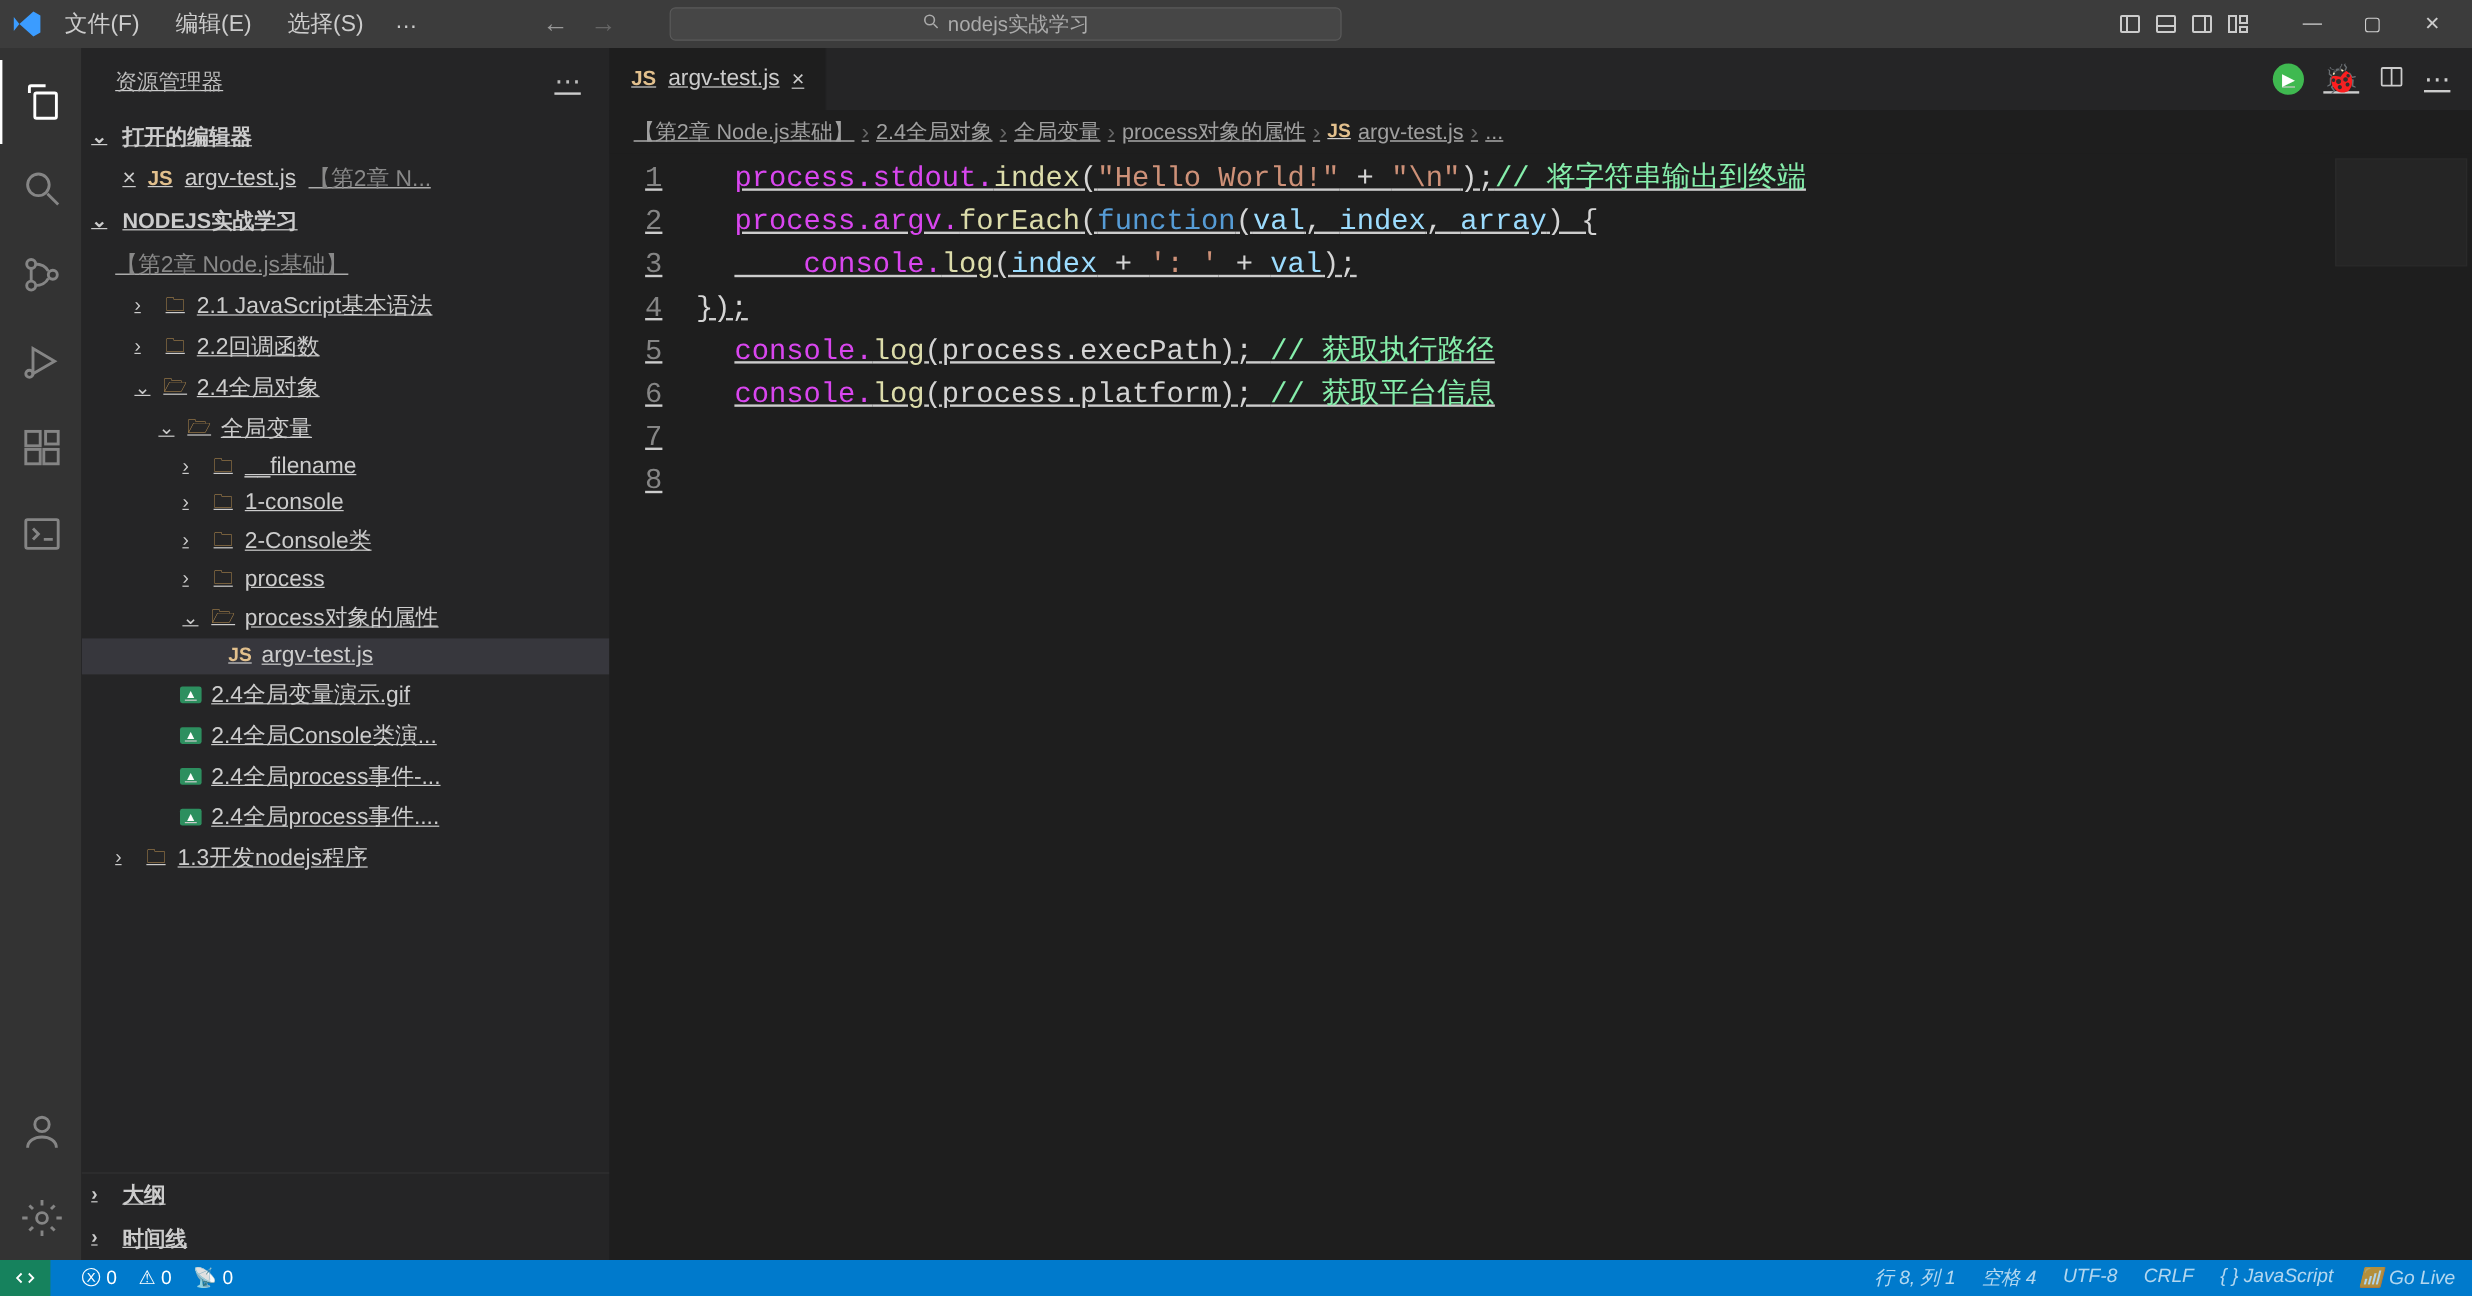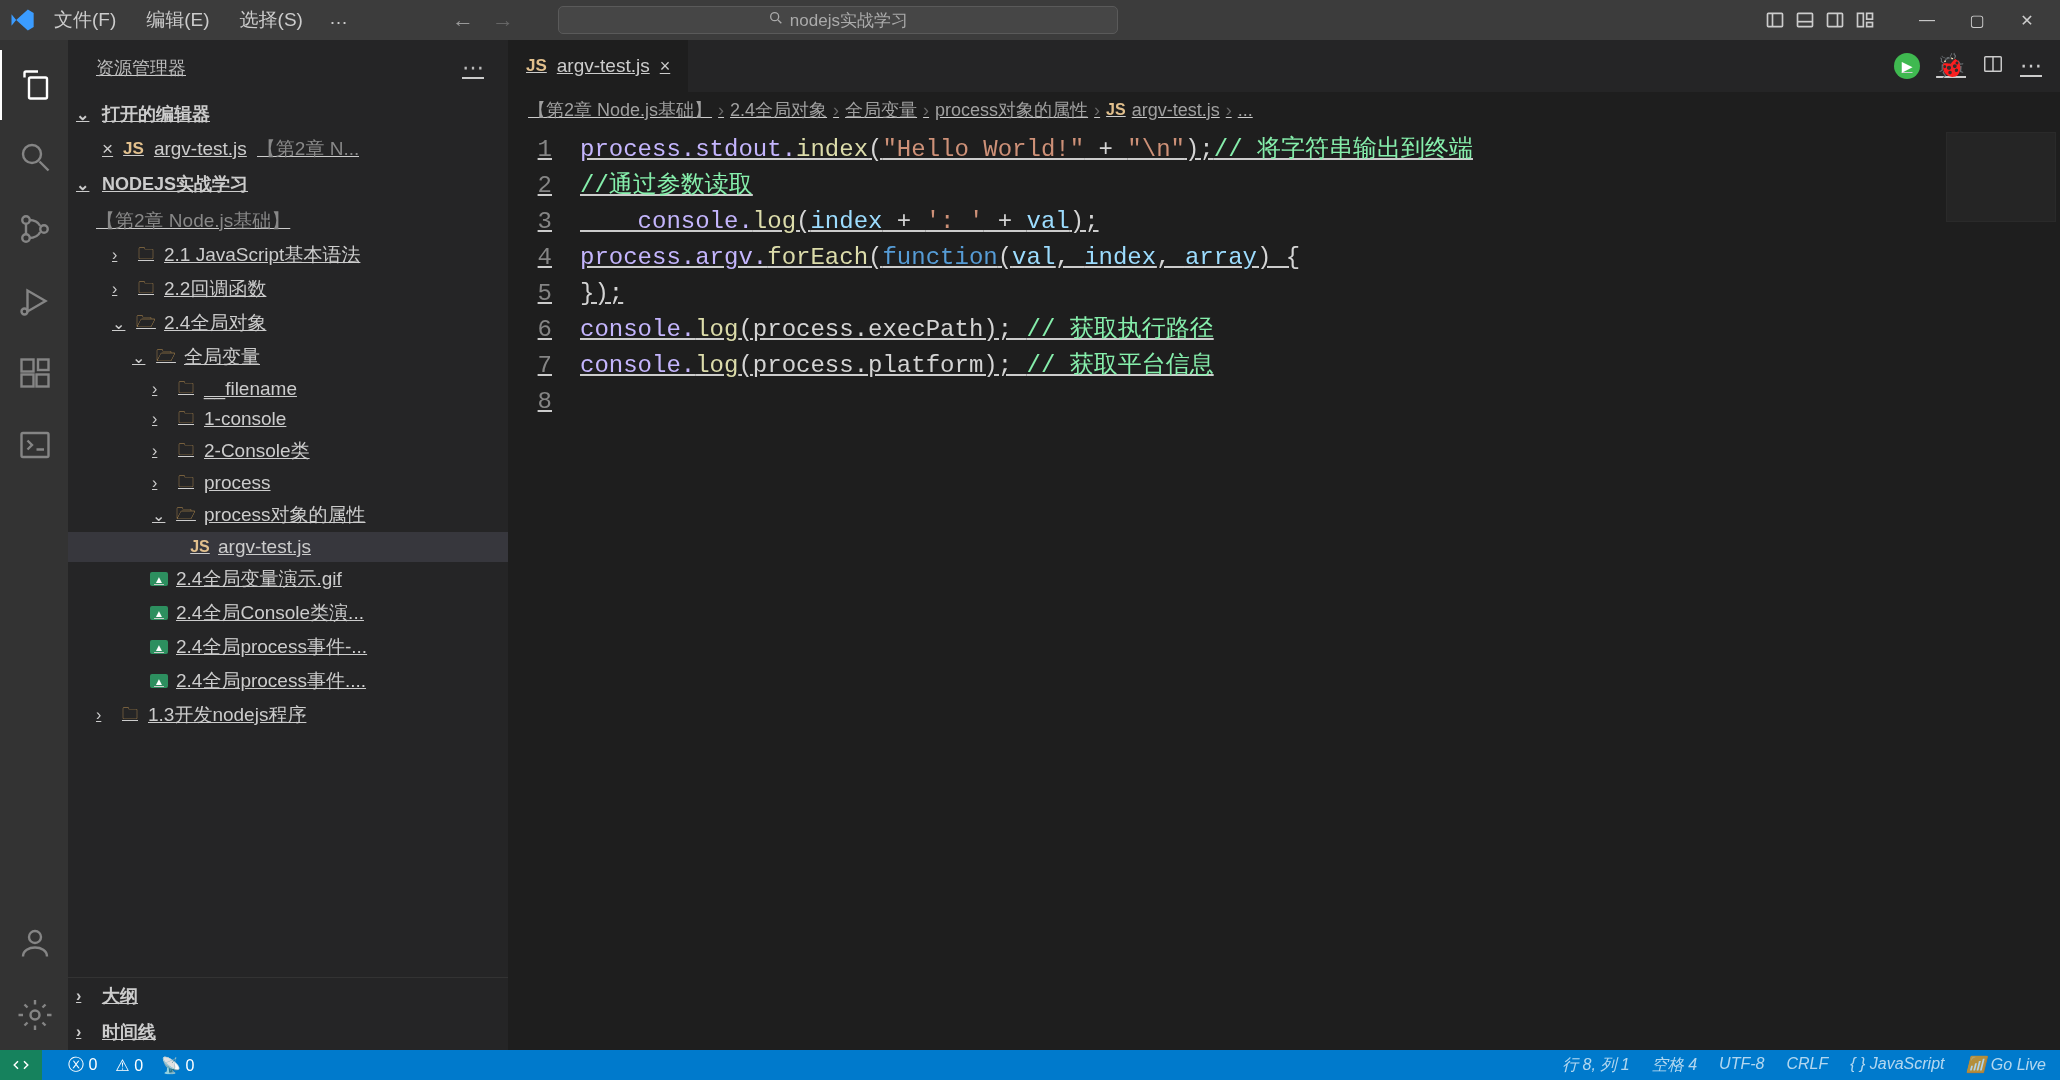--- a/index.html
+++ b/index.html
@@ -162,21 +162,21 @@
 .gutter {
   width:72px;
   text-align:right;
   color:#858585;
   padding-right:28px;
   padding-top:4px;
 }
 .gutter div { height:36px; }
 .code-lines { flex:1; padding-top:4px; overflow:hidden; }
 .code-lines .line { height:36px; white-space:pre; }
-.tok-id { color:#c4b5fd; }
+.tok-id { color:#d946ef;margin-left:32px; }
 .tok-fn { color:#dcdcaa; }
 .tok-kw { color:#569cd6; }
 .tok-str { color:#ce9178; }
 .tok-cmt { color:#86efac; }
 .tok-pn { color:#d4d4d4; }
 .tok-prm { color:#9cdcfe; }
 
 .minimap {
   position:absolute;
   top:4px; right:4px;
@@ -468,23 +468,22 @@
           <div>2</div>
           <div>3</div>
           <div>4</div>
           <div>5</div>
           <div>6</div>
           <div>7</div>
           <div>8</div>
       </div>
       <div class="code-lines">
         <div class="line"><span class="tok-id">process.stdout.</span><span class="tok-fn">index</span><span class="tok-pn">(</span><span class="tok-str">"Hello World!"</span><span class="tok-pn"> + </span><span class="tok-str">"\n"</span><span class="tok-pn">);</span><span class="tok-cmt">// 将字符串输出到终端</span></div>
-        <div class="line"><span class="tok-cmt">//通过参数读取</span></div>
+        <div class="line"><span class="tok-id">process.argv.</span><span class="tok-fn">forEach</span><span class="tok-pn">(</span><span class="tok-kw">function</span><span class="tok-pn">(</span><span class="tok-prm">val</span><span class="tok-pn">, </span><span class="tok-prm">index</span><span class="tok-pn">, </span><span class="tok-prm">array</span><span class="tok-pn">) {</span></div>
         <div class="line"><span class="tok-id">    console.</span><span class="tok-fn">log</span><span class="tok-pn">(</span><span class="tok-prm">index</span><span class="tok-pn"> + </span><span class="tok-str">': '</span><span class="tok-pn"> + </span><span class="tok-prm">val</span><span class="tok-pn">);</span></div>
-        <div class="line"><span class="tok-id">process.argv.</span><span class="tok-fn">forEach</span><span class="tok-pn">(</span><span class="tok-kw">function</span><span class="tok-pn">(</span><span class="tok-prm">val</span><span class="tok-pn">, </span><span class="tok-prm">index</span><span class="tok-pn">, </span><span class="tok-prm">array</span><span class="tok-pn">) {</span></div>
         <div class="line"><span class="tok-pn">});</span></div>
         <div class="line"><span class="tok-id">console.</span><span class="tok-fn">log</span><span class="tok-pn">(process.execPath); </span><span class="tok-cmt">// 获取执行路径</span></div>
         <div class="line"><span class="tok-id">console.</span><span class="tok-fn">log</span><span class="tok-pn">(process.platform); </span><span class="tok-cmt">// 获取平台信息</span></div>
         <div class="line"></div>
       </div>
       <div class="minimap"></div>
     </div>
   </div>
 </div>
 

